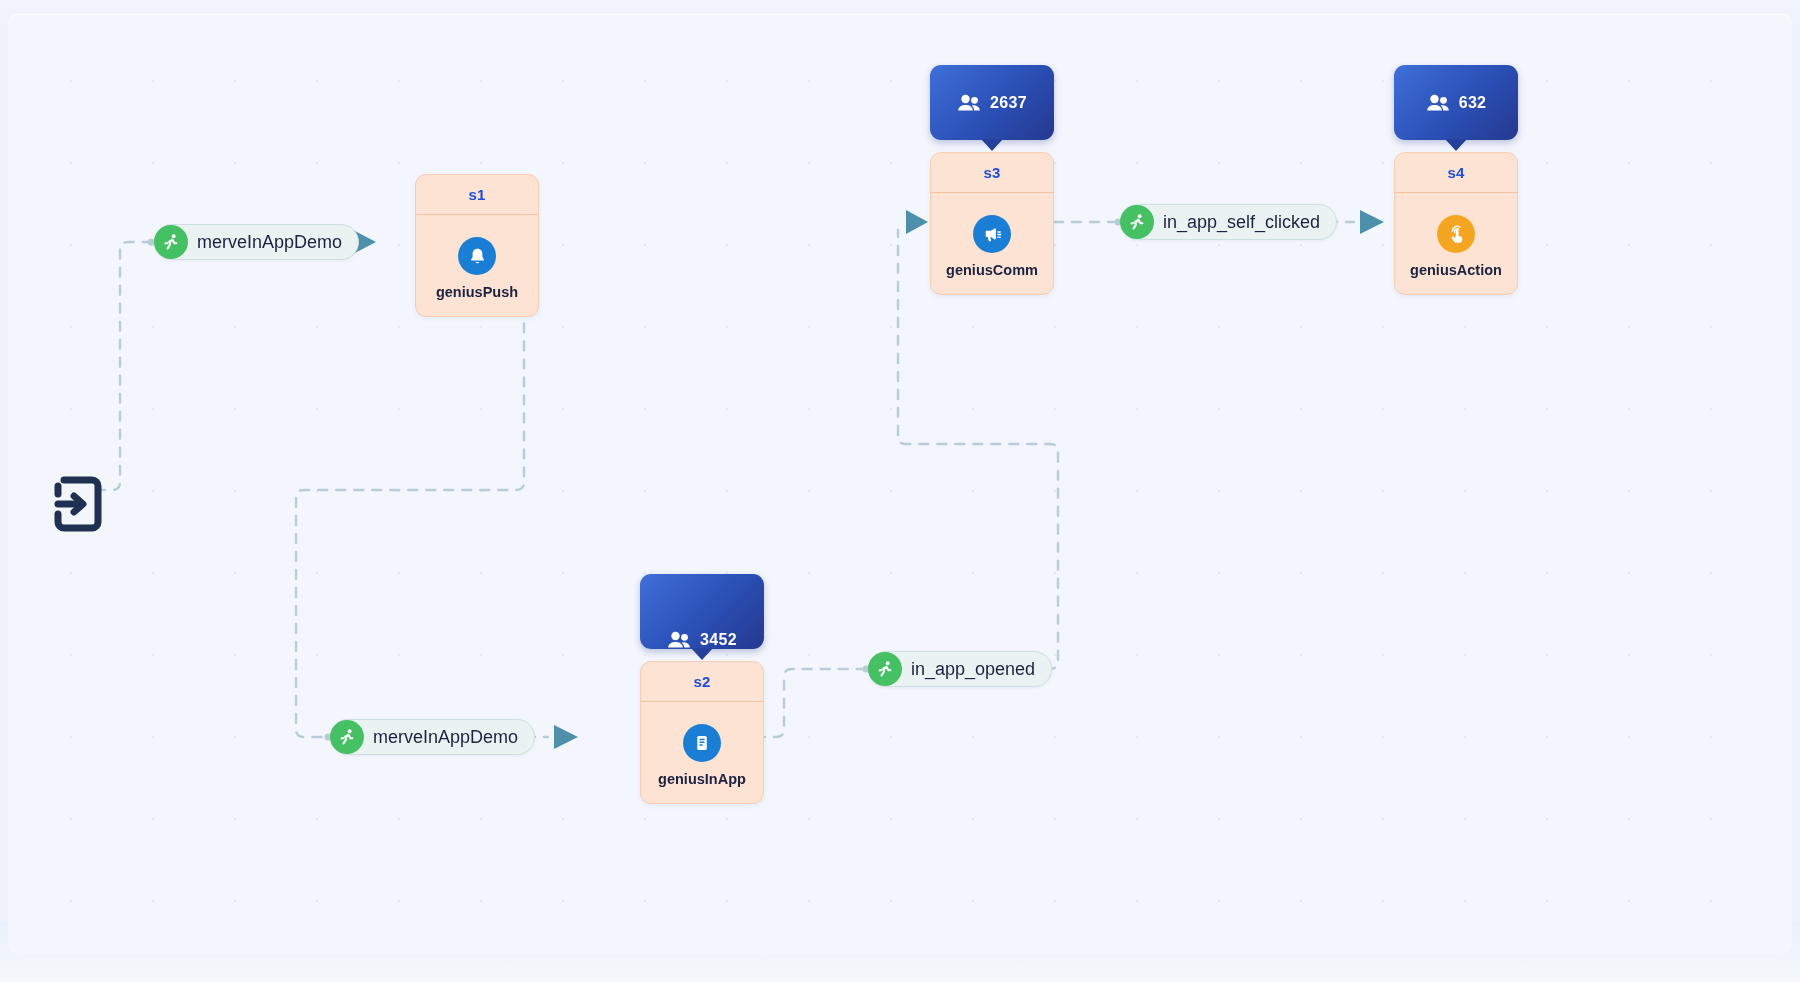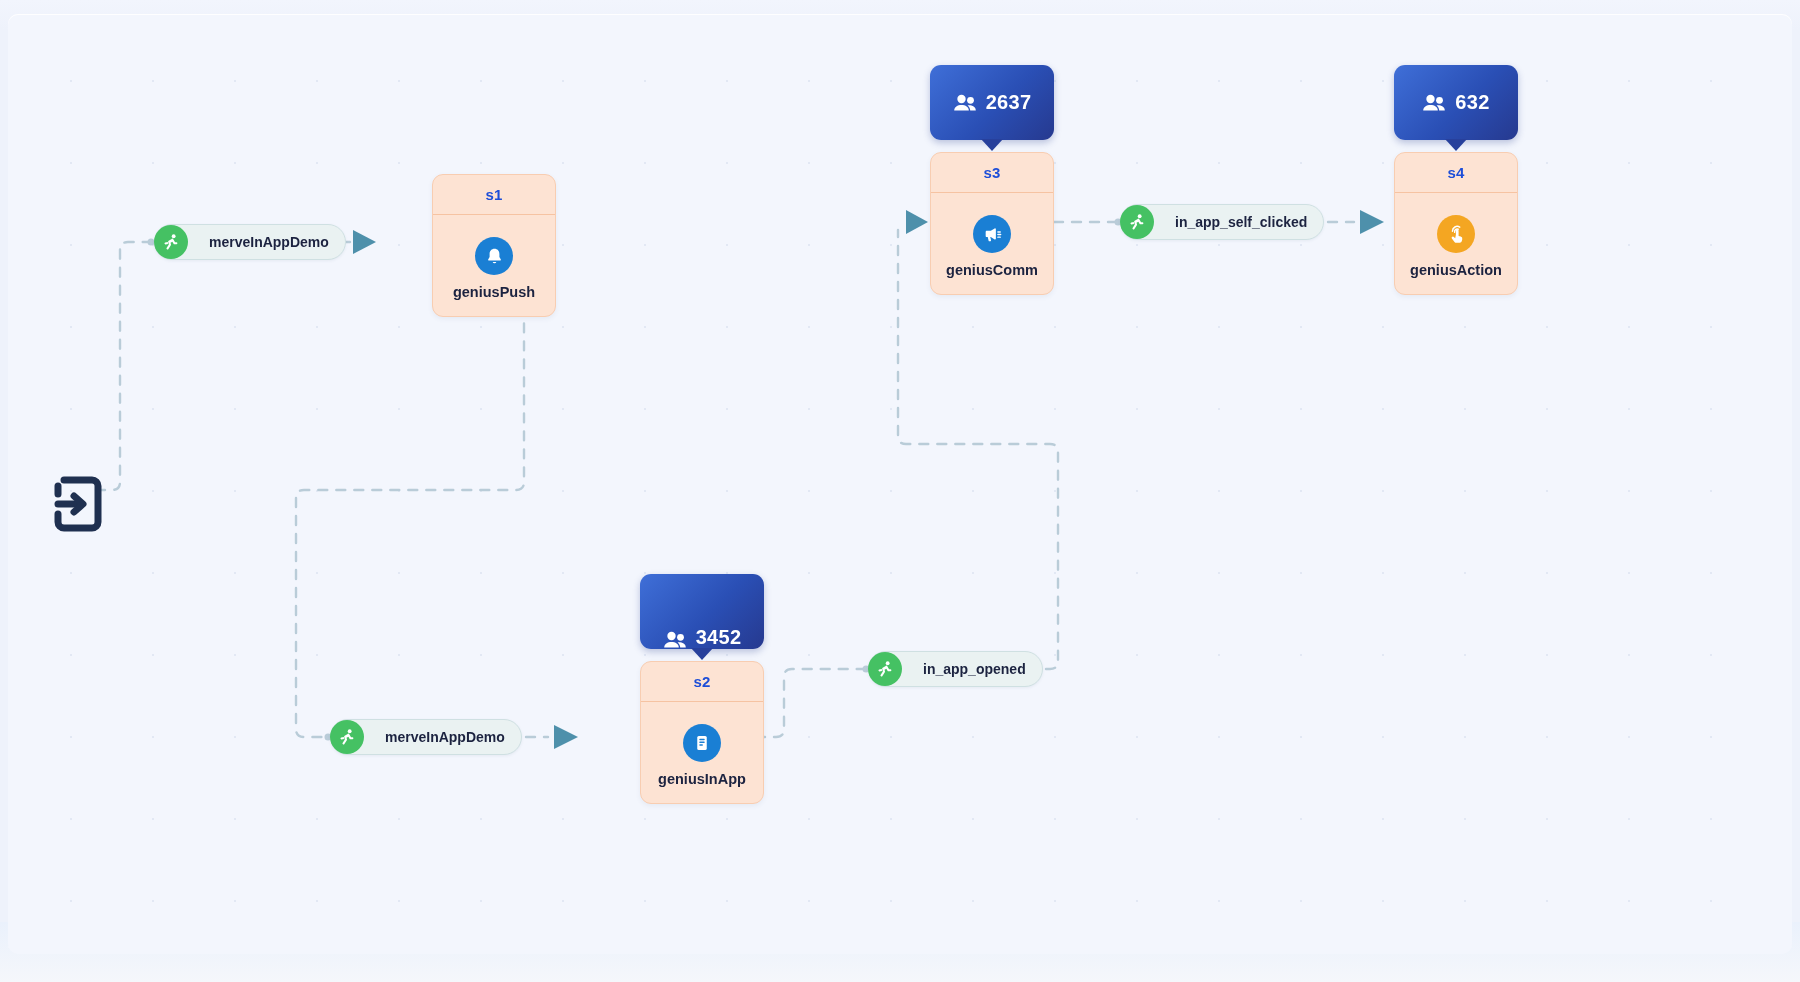--- a/index.html
+++ b/index.html
@@ -116,21 +116,21 @@
   .badge::after {
     content: "";
     position: absolute;
     bottom: -11px; left: 50%; transform: translateX(-50%);
     width: 0; height: 0;
     border-left: 11px solid transparent;
     border-right: 11px solid transparent;
     border-top: 12px solid #27409c;
   }
   .badge-count {
-    color: #ffffff; font-size: 20px; font-weight: bold; letter-spacing: .3px;
+    color: #ffffff; font-size: 16px; font-weight: bold; letter-spacing: .3px;
   }
 
   
   .pill {
     position: absolute;
     height: 36px;
     display: flex; align-items: center;
     background: #eaf2f2;
     border: 1.4px solid #cfe0e2;
     border-radius: 18px;
@@ -139,22 +139,22 @@
     white-space: nowrap;
   }
   .pill-icon {
     width: 34px; height: 34px; min-width: 34px;
     margin-left: -1px;
     border-radius: 50%;
     background: #45c163;
     display: flex; align-items: center; justify-content: center;
   }
   .pill-text {
-    font-size: 14px; color: #1c2340; font-weight: 700;
-    padding-left: 21px;
+    font-size: 18px; color: #1c2340; font-weight: 400;
+    padding-left: 9px;
   }
 </style>
 </head>
 <body>
 
 <div id="app">
 
   <div class="shell-top"></div>
   <div class="shell-bottom"></div>
 
@@ -190,21 +190,21 @@
     <div class="entry-icon">
       <svg width="54" height="64" viewBox="0 0 54 64">
         <path d="M14 8 H42 A6 6 0 0 1 48 14 V50 A6 6 0 0 1 42 56 H14 A6 6 0 0 1 8 50 V42" fill="none" stroke="#1f3050" stroke-width="7" stroke-linecap="round" stroke-linejoin="round"></path>
         <path d="M8 22 V14" fill="none" stroke="#1f3050" stroke-width="7" stroke-linecap="round"></path>
         <path d="M8 32 H30" fill="none" stroke="#1f3050" stroke-width="7" stroke-linecap="round"></path>
         <path d="M24 24 L33 32 L24 40" fill="none" stroke="#1f3050" stroke-width="7" stroke-linecap="round" stroke-linejoin="round"></path>
       </svg>
     </div>
 
 
-    <div class="node" style="left:424px; top:160px;">
+    <div class="node" style="left:407px; top:160px;">
       <div class="node-head">s1</div>
       <div class="node-body">
         <div class="node-icon">
           <svg width="21" height="21" viewBox="0 0 24 24">
             <path d="M12 3.2c-3.3 0-5.6 2.5-5.6 5.8v3.6l-1.5 2.6a.9.9 0 0 0 .8 1.4h12.6a.9.9 0 0 0 .8-1.4l-1.5-2.6V9c0-3.3-2.3-5.8-5.6-5.8z" fill="#fff"></path>
             <path d="M9.9 18.3a2.2 2.2 0 0 0 4.2 0z" fill="#fff"></path>
           </svg>
         </div>
         <div class="node-label">geniusPush</div>
       </div>

